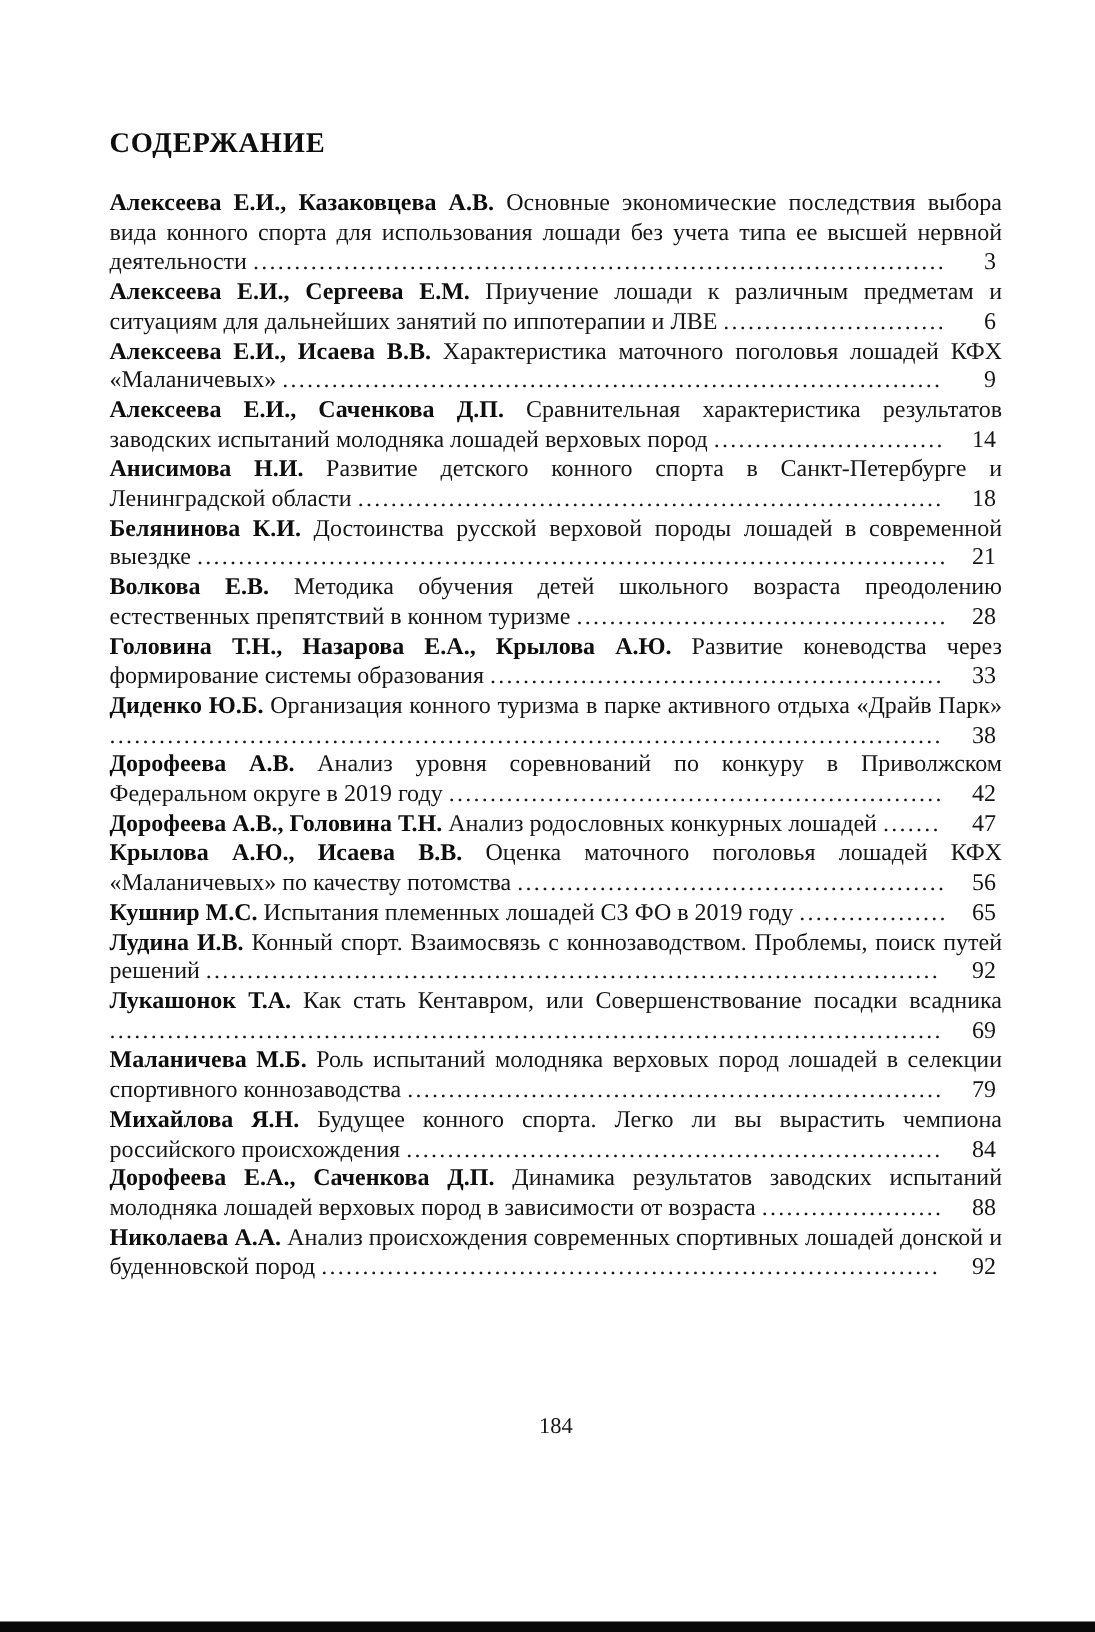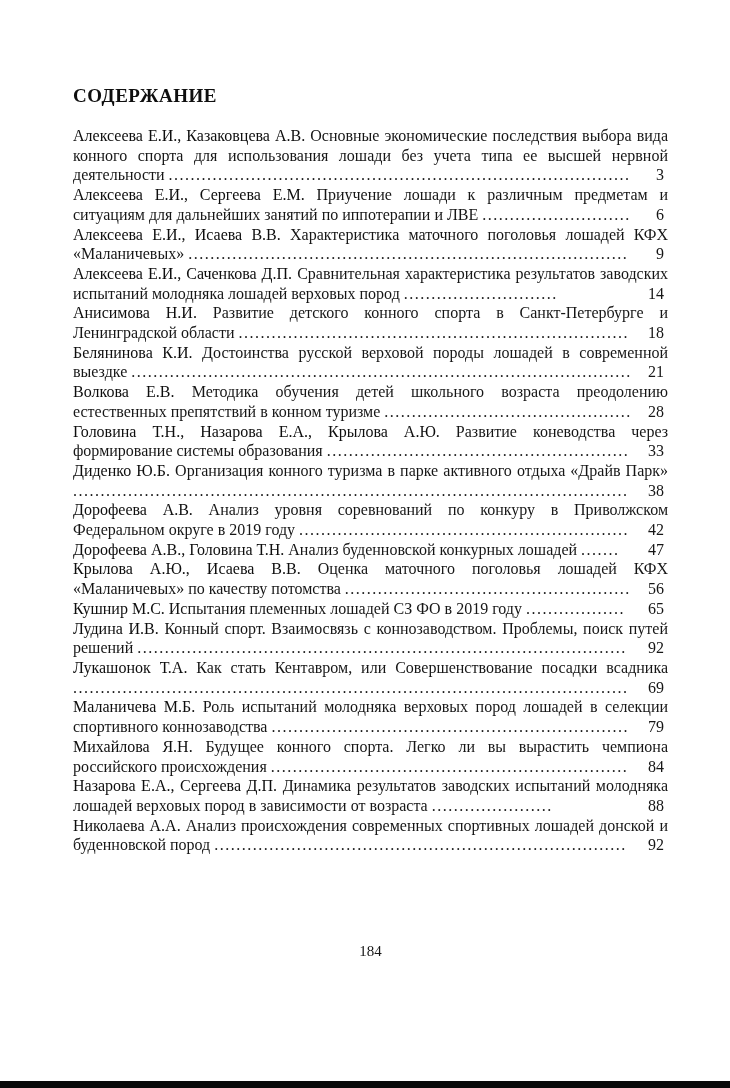--- a/index.html
+++ b/index.html
@@ -26,21 +26,21 @@
     letter-spacing: 0.5px;
     margin: 0 0 20px 0;
     color: #0e0e0e;
   }
   .entry {
     position: relative;
     font-size: 16px;
     line-height: 19.7px;
     text-align: justify;
   }
-  .authors { font-weight: 400; color: #0e0e0e; }
+  .authors { font-weight: 700; color: #0e0e0e; }
   .titletext { color: #161616; }
   .dots { letter-spacing: 1.5px; color: #1a1a1a; }
   .strut { display: inline-block; width: 36px; height: 1px; }
   .pg {
     position: absolute;
     right: 4px;
     bottom: 0;
     text-align: right;
     color: #161616;
   }
@@ -83,37 +83,37 @@
 
 
   <div class="entry"><span class="authors">Волкова Е.В.</span> <span class="titletext">Методика обучения детей школьного возраста преодолению естественных препятствий в конном туризме</span> <span class="dots">.............................................</span><span class="strut"></span><span class="pg">28</span></div>
 
   <div class="entry"><span class="authors">Головина Т.Н., Назарова Е.А., Крылова А.Ю.</span> <span class="titletext">Развитие коневодства через формирование системы образования</span> <span class="dots">.......................................................</span><span class="strut"></span><span class="pg">33</span></div>
 
   <div class="entry"><span class="authors">Диденко Ю.Б.</span> <span class="titletext">Организация конного туризма в парке активного отдыха «Драйв Парк»</span> <span class="dots">.....................................................................................................</span><span class="strut"></span><span class="pg">38</span></div>
 
   <div class="entry"><span class="authors">Дорофеева А.В.</span> <span class="titletext">Анализ уровня соревнований по конкуру в Приволжском Федеральном округе в 2019 году</span> <span class="dots">............................................................</span><span class="strut"></span><span class="pg">42</span></div>
 
-  <div class="entry"><span class="authors">Дорофеева А.В., Головина Т.Н.</span> <span class="titletext">Анализ буденновской конкурных лошадей</span> <span class="dots">.......</span><span class="strut"></span><span class="pg">47</span></div>
+  <div class="entry"><span class="authors">Дорофеева А.В., Головина Т.Н.</span> <span class="titletext">Анализ родословных конкурных лошадей</span> <span class="dots">.......</span><span class="strut"></span><span class="pg">47</span></div>
 
 
   <div class="entry"><span class="authors">Крылова А.Ю., Исаева В.В.</span> <span class="titletext">Оценка маточного поголовья лошадей КФХ «Маланичевых» по качеству потомства</span> <span class="dots">....................................................</span><span class="strut"></span><span class="pg">56</span></div>
 
 
   <div class="entry"><span class="authors">Кушнир М.С.</span> <span class="titletext">Испытания племенных лошадей СЗ ФО в 2019 году</span> <span class="dots">..................</span><span class="strut"></span><span class="pg">65</span></div>
 
   <div class="entry"><span class="authors">Лудина И.В.</span> <span class="titletext">Конный спорт. Взаимосвязь с коннозаводством. Проблемы, поиск путей решений</span> <span class="dots">.........................................................................................</span><span class="strut"></span><span class="pg">92</span></div>
 
   <div class="entry"><span class="authors">Лукашонок Т.А.</span> <span class="titletext">Как стать Кентавром, или Совершенствование посадки всадника</span> <span class="dots">.....................................................................................................</span><span class="strut"></span><span class="pg">69</span></div>
 
 
   <div class="entry"><span class="authors">Маланичева М.Б.</span> <span class="titletext">Роль испытаний молодняка верховых пород лошадей в селекции спортивного коннозаводства</span> <span class="dots">.................................................................</span><span class="strut"></span><span class="pg">79</span></div>
 
   <div class="entry"><span class="authors">Михайлова Я.Н.</span> <span class="titletext">Будущее конного спорта. Легко ли вы вырастить чемпиона российского происхождения</span> <span class="dots">.................................................................</span><span class="strut"></span><span class="pg">84</span></div>
 
-  <div class="entry"><span class="authors">Назарова Е.А., Сергеева Д.П.</span> <span class="titletext">Динамика результатов заводских испытаний молодняка лошадей верховых пород в зависимости от возраста</span> <span class="dots">......................</span><span class="strut"></span><span class="pg">88</span></div>
+  <div class="entry"><span class="authors">Дорофеева Е.А., Саченкова Д.П.</span> <span class="titletext">Динамика результатов заводских испытаний молодняка лошадей верховых пород в зависимости от возраста</span> <span class="dots">......................</span><span class="strut"></span><span class="pg">88</span></div>
 
   <div class="entry"><span class="authors">Николаева А.А.</span> <span class="titletext">Анализ происхождения современных спортивных лошадей донской и буденновской пород</span> <span class="dots">...........................................................................</span><span class="strut"></span><span class="pg">92</span></div>
 </div>
   </div>
   <div class="footer">184</div>
   <div class="bottom-bar" style="background: rgb(9, 9, 9);"></div>
 </div>
 
 </body></html>

